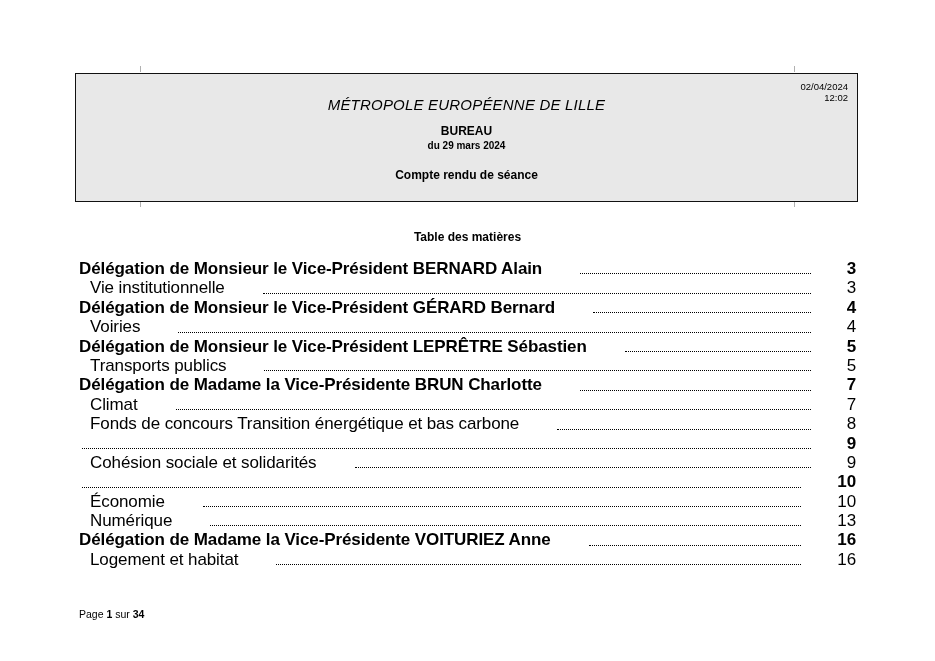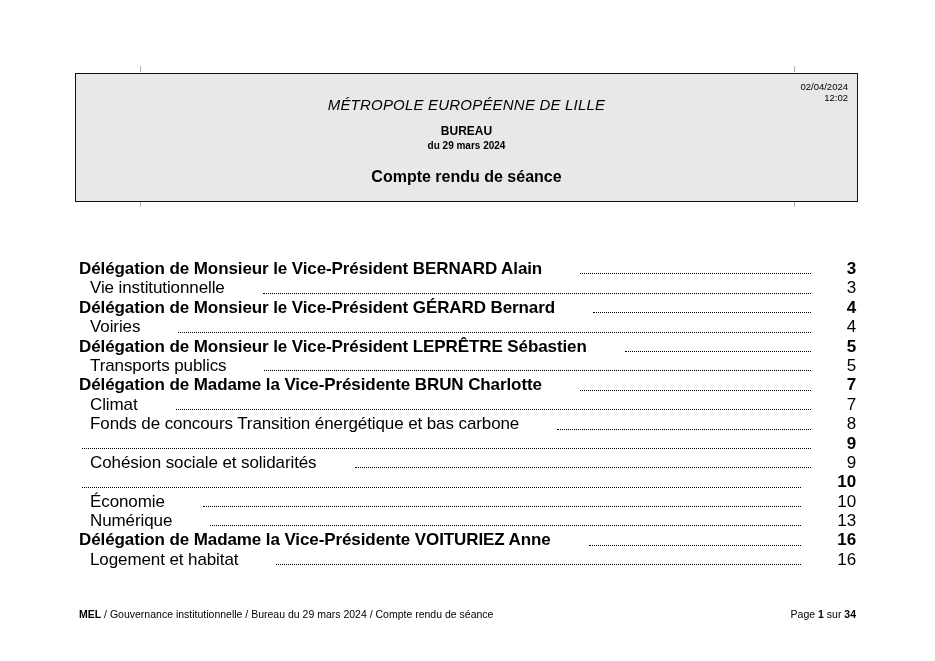--- a/index.html
+++ b/index.html
@@ -35,21 +35,21 @@
   .meeting-type {
     position: absolute; top: 50px; left: 0; width: 100%;
     text-align: center; font-weight: bold; font-size: 12px;
   }
   .meeting-date {
     position: absolute; top: 66px; left: 0; width: 100%;
     text-align: center; font-weight: bold; font-size: 10px;
   }
   .doc-type {
     position: absolute; top: 94px; left: 0; width: 100%;
-    text-align: center; font-weight: bold; font-size: 16px;
+    text-align: center; font-weight: bold; font-size: 12px;
   }
 
   
   .crop-mark { position: absolute; width: 1px; height: 6px; background: #b0b0b0; }
   .crop-tl { left: 140px; top: 66px; }
   .crop-tr { left: 794px; top: 66px; }
   .crop-bl { left: 140px; top: 201px; }
   .crop-br { left: 794px; top: 201px; }
 
   
@@ -104,20 +104,21 @@
     <div class="timestamp">
       <div>02/04/2024</div>
       <div>12:02</div>
     </div>
     <div class="org-title">MÉTROPOLE EUROPÉENNE DE LILLE</div>
     <div class="meeting-type">BUREAU</div>
     <div class="meeting-date">du 29 mars 2024</div>
     <div class="doc-type">Compte rendu de séance</div>
   </div>
 
+  <div class="toc-title">Table des matières</div>
 
   <div class="toc-list">
       <div class="toc-row level1">
       <span class="toc-label">Délégation de Monsieur le Vice-Président BERNARD Alain</span>
       <span class="toc-leader"></span>
       <span class="toc-page">3</span>
     </div>
       <div class="toc-row level2">
       <span class="toc-label">Vie institutionnelle</span>
       <span class="toc-leader"></span>
@@ -187,17 +188,16 @@
       <span class="toc-page">16</span>
     </div>
       <div class="toc-row level2">
       <span class="toc-label">Logement et habitat</span>
       <span class="toc-leader"></span>
       <span class="toc-page">16</span>
     </div>
     </div>
 
   <div class="footer">
-    <span><b>MEL</b><span> / Gouvernance institutionnelle / Bureau du 29 mars 2024 / Compte rendu de séance</span></span>
     <span><span>Page </span><b>1</b><span> sur </span><b>34</b></span>
   </div>
 
 </div>
 
 </body></html>

